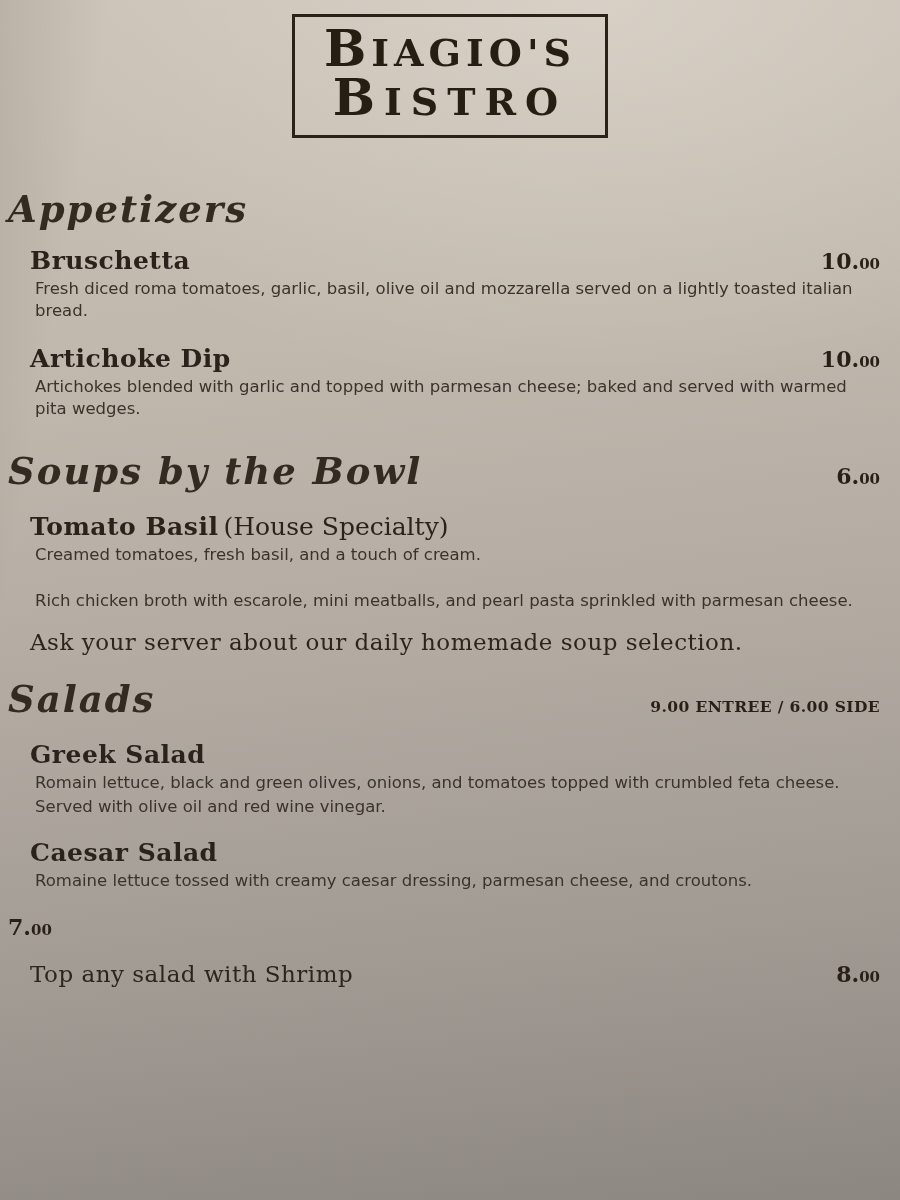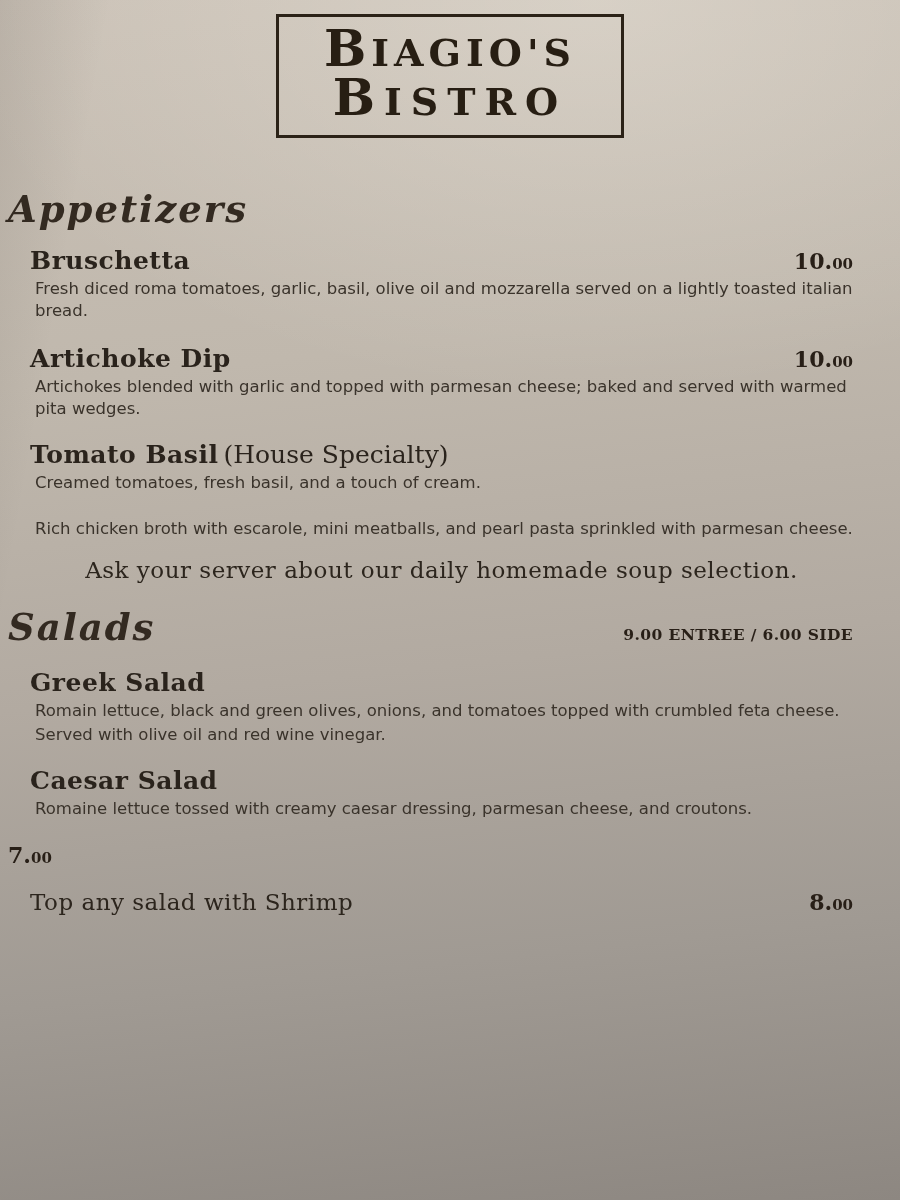--- a/index.html
+++ b/index.html
@@ -8,25 +8,25 @@
     width:900px;height:1200px;
     overflow:hidden;
     box-sizing:border-box;
     font-family:"DejaVu Serif",serif;
     color:#2a231c;
     background:
       linear-gradient(100deg, rgba(40,35,30,0.10), rgba(40,35,30,0) 10%),
       radial-gradient(ellipse 120% 55% at 66% 0%, rgba(255,252,243,0.28), rgba(255,252,243,0) 60%),
       linear-gradient(174deg, #cac1b6 0%, #c0b8ad 30%, #b2aaa1 55%, #a09a93 78%, #8d8781 100%);
   }
-  .content{padding:0 47px 0 8px;}
+  .content{padding:0 20px 0 8px;}
 
   
   .logo-box{
-    width:348px;
+    width:316px;
     margin:14px auto 0;
     border:3px solid #2b2217;
     padding:9px 4px 11px;
     text-align:center;
     color:#271e13;
     box-sizing:border-box;
   }
   .logo-line{
     font-weight:bold;
     letter-spacing:5px;
@@ -84,21 +84,20 @@
     letter-spacing:0.4px;
     color:#281f17;
     white-space:nowrap;
   }
   .big-line{
     font-size:23px;
     line-height:32px;
     letter-spacing:0.5px;
     margin-left:22px;
     color:#2c251d;
-    text-align:center;
   }
   .mi-brus{margin-top:16px;}
   .mi-arti{margin-top:22px;}
   .mi-toma{margin-top:20px;}
   .mi-ital{margin-top:24px;}
   .mi-ask{margin-top:14px;}
   .mi-house{margin-top:22px;}
   .mi-greek{margin-top:20px;}
   .mi-caesar{margin-top:20px;}
   .mi-addon1{margin-top:22px;}
@@ -132,20 +131,24 @@
       <div class="item mi-arti">
         <div class="row">
           <span class="item-name">Artichoke Dip</span>
           <span class="price"><span class="main">10.</span><span class="cents">00</span></span>
         </div>
         <div class="desc">Artichokes blended with garlic and topped with parmesan cheese; baked and served with warmed pita wedges.</div>
       </div>
     </div>
 
     <div>
+      <div class="section-head mt-soups">
+        <h2 class="section-title">Soups by the Bowl</h2>
+        <span class="price"><span class="main">6.</span><span class="cents">00</span></span>
+      </div>
 
       <div class="item mi-toma">
         <div class="row">
           <span><span class="item-name">Tomato Basil</span> <span class="item-name-suffix">(House Specialty)</span></span>
         </div>
         <div class="desc">Creamed tomatoes, fresh basil, and a touch of cream.</div>
       </div>
 
       <div class="item mi-ital">
         <div class="desc">Rich chicken broth with escarole, mini meatballs, and pearl pasta sprinkled with parmesan cheese.</div>

